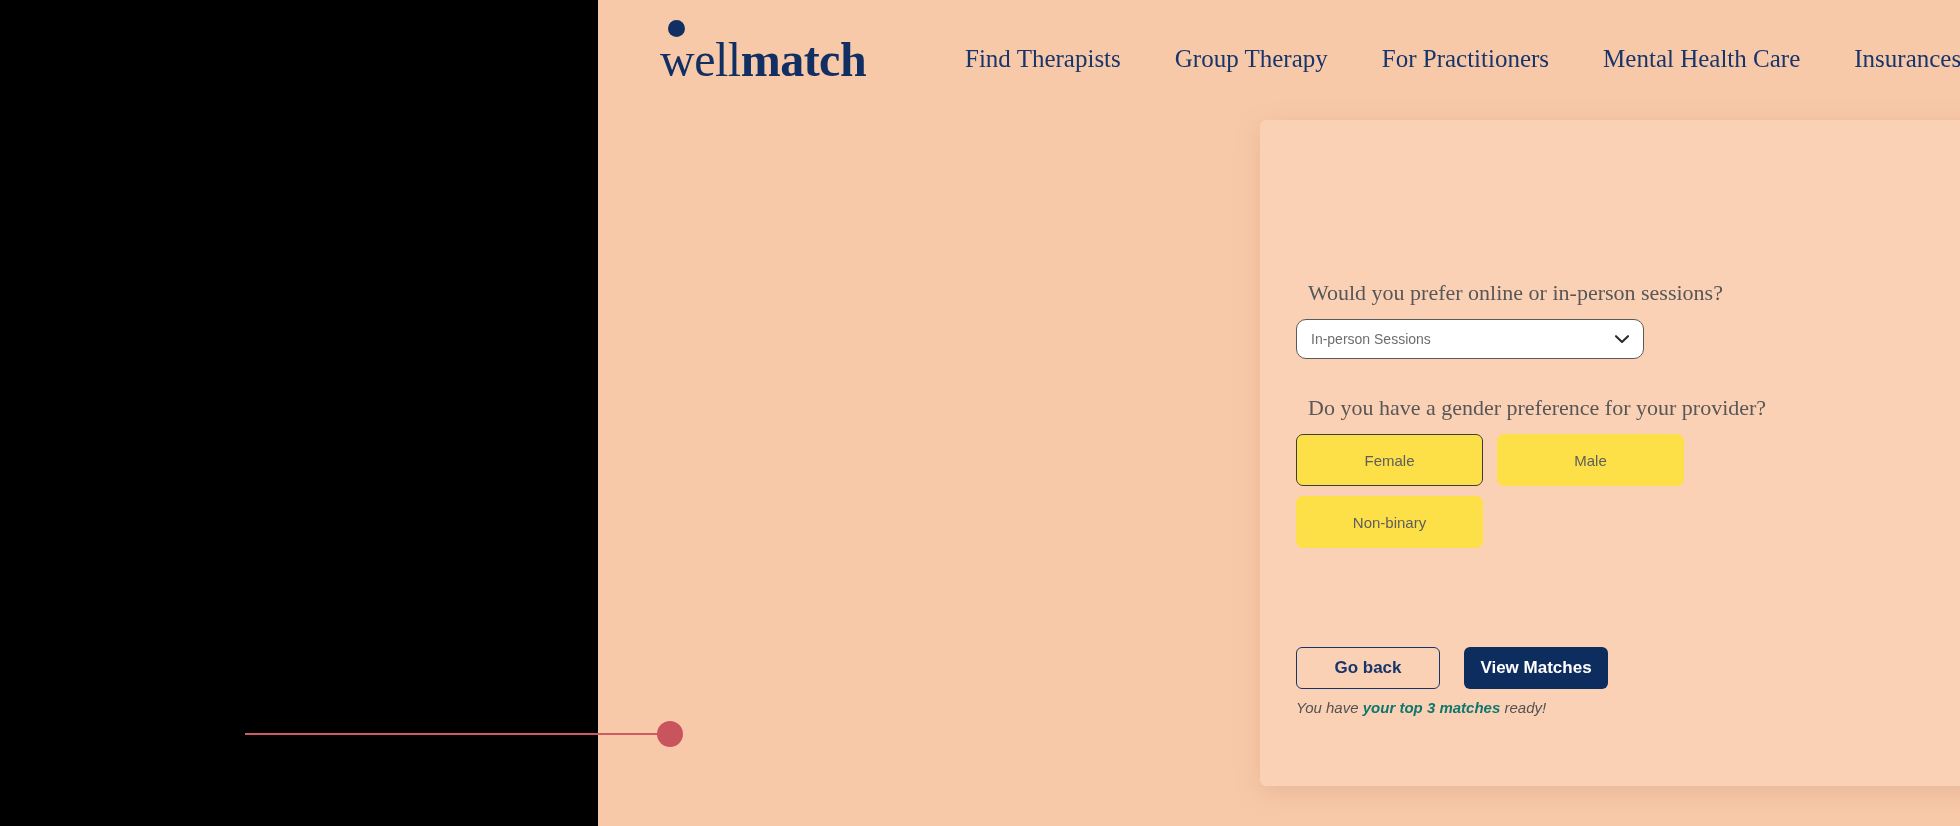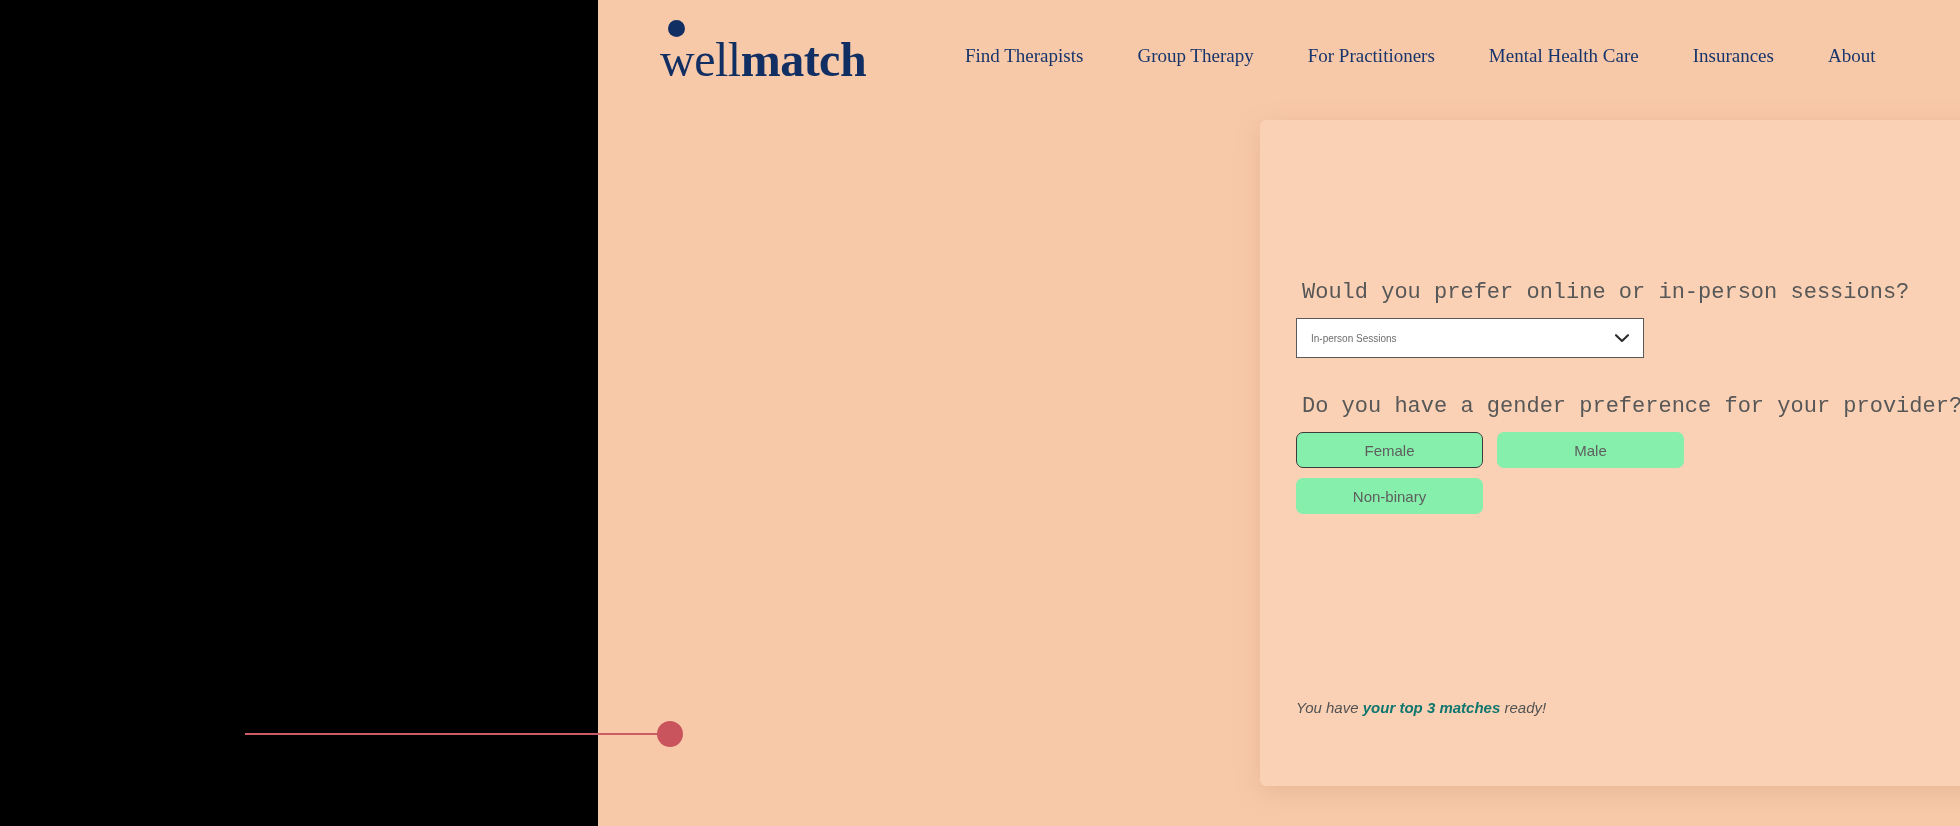--- a/index.html
+++ b/index.html
@@ -31,59 +31,59 @@
   .logo-dot{
     position:absolute;left:8px;top:-16px;
     width:17px;height:17px;border-radius:50%;background:#122F63;
   }
   .nav{
     position:absolute;left:340px;top:45px;
     display:flex;align-items:center;gap:0;
   }
   .nav-item{
     font-family:"Liberation Serif", serif;
-    font-size:19px;color:#17356B;
+    font-size:25px;color:#17356B;
     padding:0 27px;white-space:nowrap;cursor:pointer;
   }
   
   .card{
     position:absolute;left:662px;top:120px;
     width:1236px;height:666px;
     background:#FBD1B5;
     border-radius:6px;
     box-shadow:0 6px 26px rgba(150,95,60,.17);
   }
   
   .form{position:absolute;left:36px;top:160px;width:560px;}
   .question{
-    font-family:Liberation Mono, monospace;
-    font-size:22px;color:#575757;margin:0 0 13px 6px;
+    font-family:Liberation Serif, serif;
+    font-size:22px;color:#575757;margin:0 0 13px 12px;
     white-space:nowrap;
   }
   .select-wrap{
     position:relative;width:348px;height:40px;margin-bottom:36px;
   }
   .select-box{
     width:100%;height:100%;
-    background:#fff;border:1.5px solid #5A5A5A;border-radius:0;
+    background:#fff;border:1.5px solid #5A5A5A;border-radius:10px;
     box-sizing:border-box;
     display:flex;align-items:center;
     padding:0 14px;
-    font-size:10px;color:#6D6D6D;
+    font-size:14px;color:#6D6D6D;
     cursor:pointer;
   }
   .chev{
     position:absolute;right:14px;top:13px;pointer-events:none;
   }
   .opt-grid{
     display:grid;grid-template-columns:187px 187px;
     gap:10px 14px;
   }
   .opt{
-    height:36px;background:#86efac;border-radius:7px;
+    height:52px;background:#fde047;border-radius:7px;
     border:1.5px solid transparent;
     display:flex;align-items:center;justify-content:center;
     font-size:15px;color:#5E5E5E;cursor:pointer;
     box-sizing:border-box;
   }
   .opt.sel{border-color:#3C3C3C;}
   
   .actions{
     position:absolute;left:36px;top:527px;
     display:flex;align-items:center;gap:24px;
@@ -154,20 +154,24 @@
 
       <p class="question">Do you have a gender preference for your provider?</p>
 
       <div class="opt-grid">
         <div class="opt sel">Female</div>
         <div class="opt">Male</div>
         <div class="opt">Non-binary</div>
       </div>
     </div>
 
+    <div class="actions">
+      <div class="btn btn-ghost">Go back</div>
+      <div class="btn btn-primary">View Matches</div>
+    </div>
 
     <div class="tagline"><span>You have </span><b>your top 3 matches</b><span> ready!</span></div>
 
   </div>
 </div>
 
 <div class="anno-line"></div>
 <div class="anno-dot"></div>
 
 </body></html>

